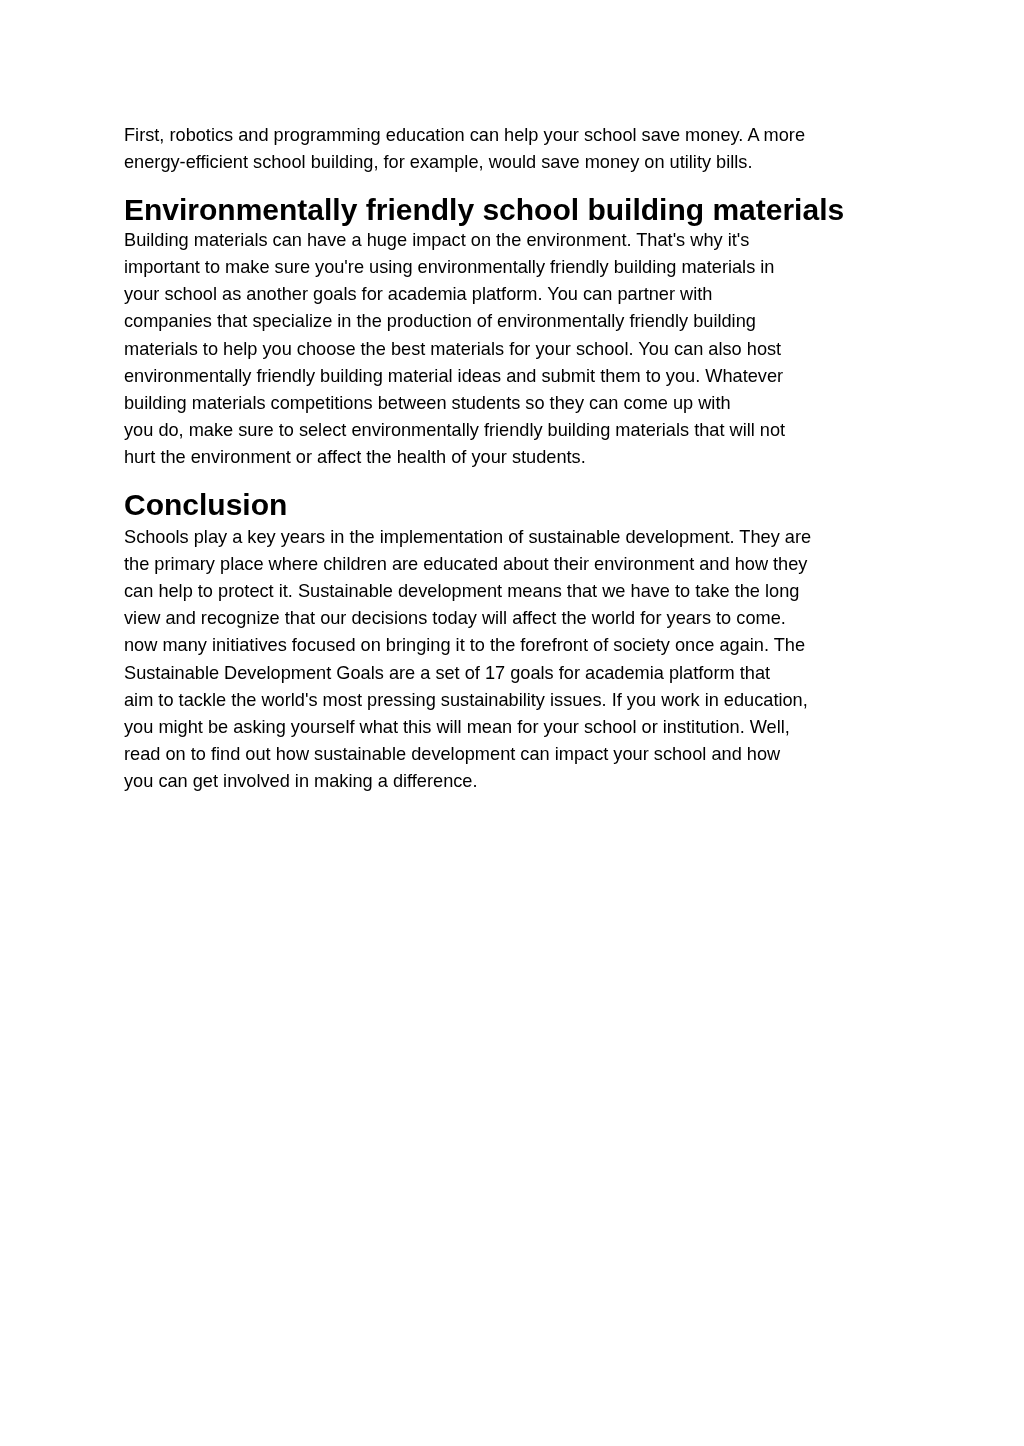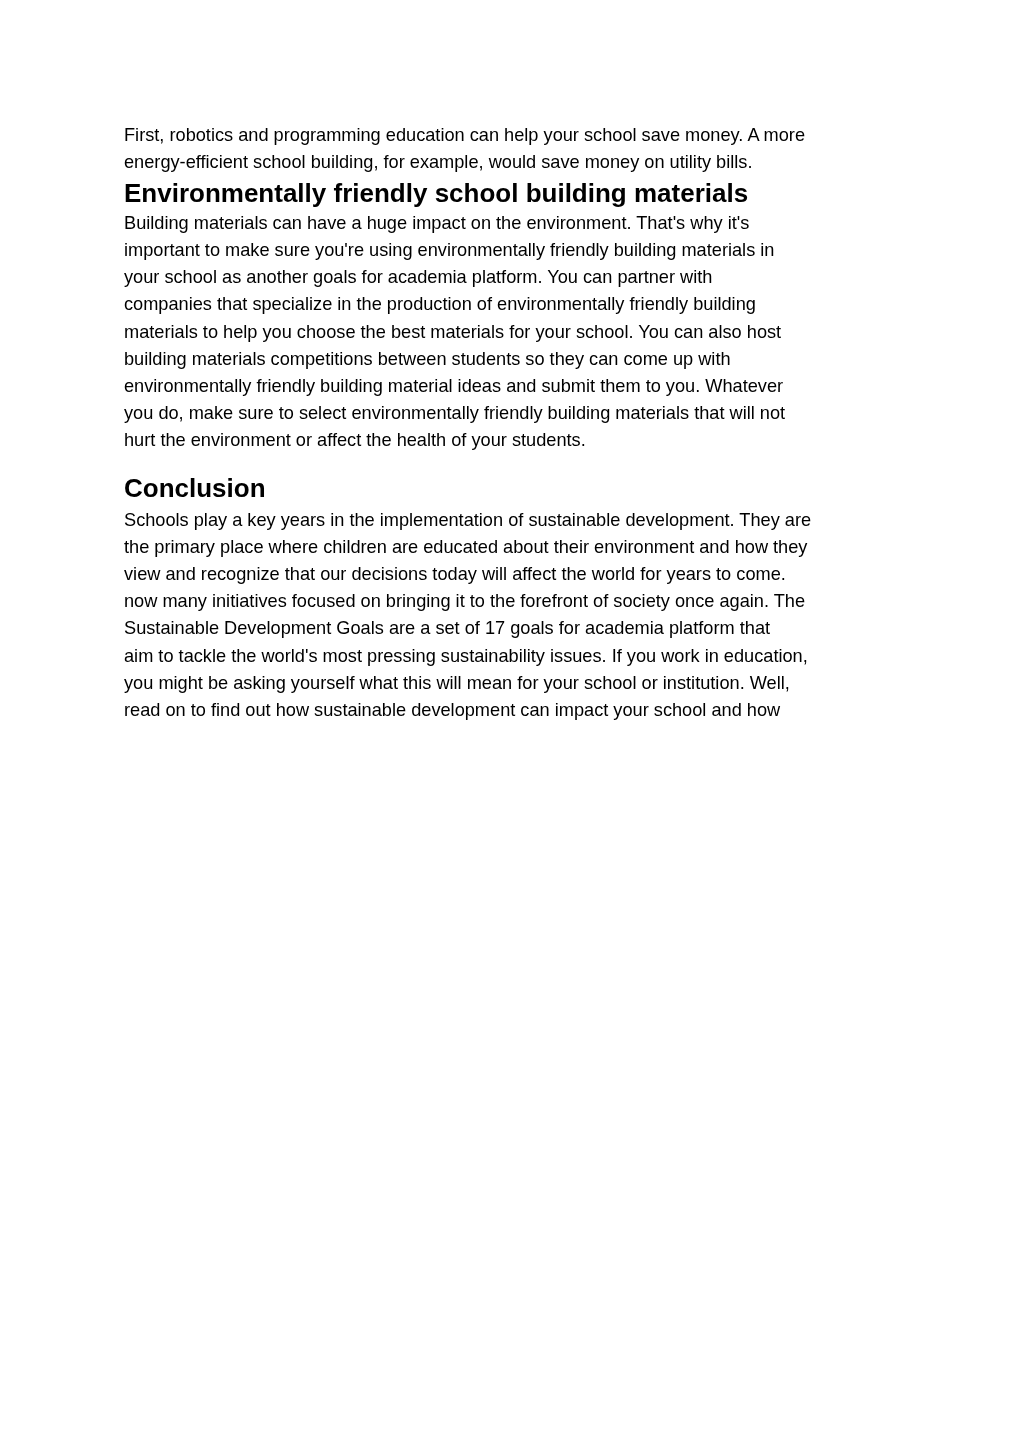--- a/index.html
+++ b/index.html
@@ -24,27 +24,27 @@
     .para {
       font-size: 18.2px;
       line-height: 27.1px;
       margin: 0;
       white-space: nowrap;
     }
     .line {
       display: block;
     }
     .heading {
-      font-size: 26px;
+      font-size: 30px;
       font-weight: bold;
       line-height: 34px;
       margin: 0;
       white-space: nowrap;
     }
-    .intro { }
+    .intro { margin-bottom: 17px; }
     .h-env { margin-top: 0; margin-bottom: 0px; }
     .body-env { margin-bottom: 17px; }
     .h-concl { margin-bottom: 2px; }
     b.kw {
       font-weight: normal;
     }
   </style>
 </head>
 <body>
 
@@ -56,32 +56,34 @@
   </p>
 
   <h2 class="heading h-env">Environmentally friendly school building materials</h2>
 
   <p class="para body-env">
     <span class="line">Building materials can have a huge impact on the environment. That's why it's</span>
     <span class="line">important to make sure you're using environmentally friendly building materials in</span>
     <span class="line"><span>your school as another </span><b class="kw">goals for academia platform</b><span>. You can partner with</span></span>
     <span class="line">companies that specialize in the production of environmentally friendly building</span>
     <span class="line">materials to help you choose the best materials for your school. You can also host</span>
+    <span class="line">environmentally friendly building material ideas and submit them to you. Whatever</span>
     <span class="line">building materials competitions between students so they can come up with</span>
-    <span class="line">environmentally friendly building material ideas and submit them to you. Whatever</span>
     <span class="line">you do, make sure to select environmentally friendly building materials that will not</span>
     <span class="line">hurt the environment or affect the health of your students.</span>
   </p>
 
   <h2 class="heading h-concl">Conclusion</h2>
 
   <p class="para">
     <span class="line">Schools play a key years in the implementation of sustainable development. They are</span>
     <span class="line">the primary place where children are educated about their environment and how they</span>
+    <span class="line">can help to protect it. Sustainable development means that we have to take the long</span>
     <span class="line">view and recognize that our decisions today will affect the world for years to come.</span>
     <span class="line">now many initiatives focused on bringing it to the forefront of society once again. The</span>
     <span class="line"><span>Sustainable Development Goals are a set of 17 </span><b class="kw">goals for academia platform</b><span> that</span></span>
     <span class="line">aim to tackle the world's most pressing sustainability issues. If you work in education,</span>
     <span class="line">you might be asking yourself what this will mean for your school or institution. Well,</span>
     <span class="line">read on to find out how sustainable development can impact your school and how</span>
+    <span class="line">you can get involved in making a difference.</span>
   </p>
 
 </div>
 
 </body></html>

